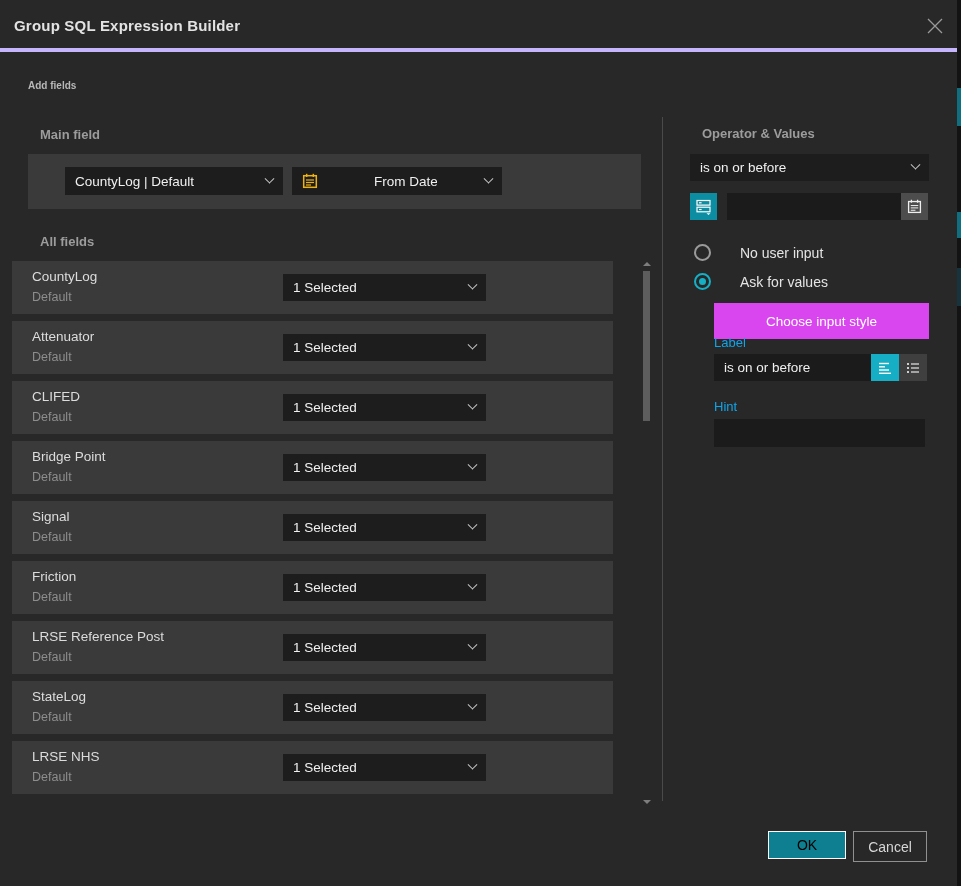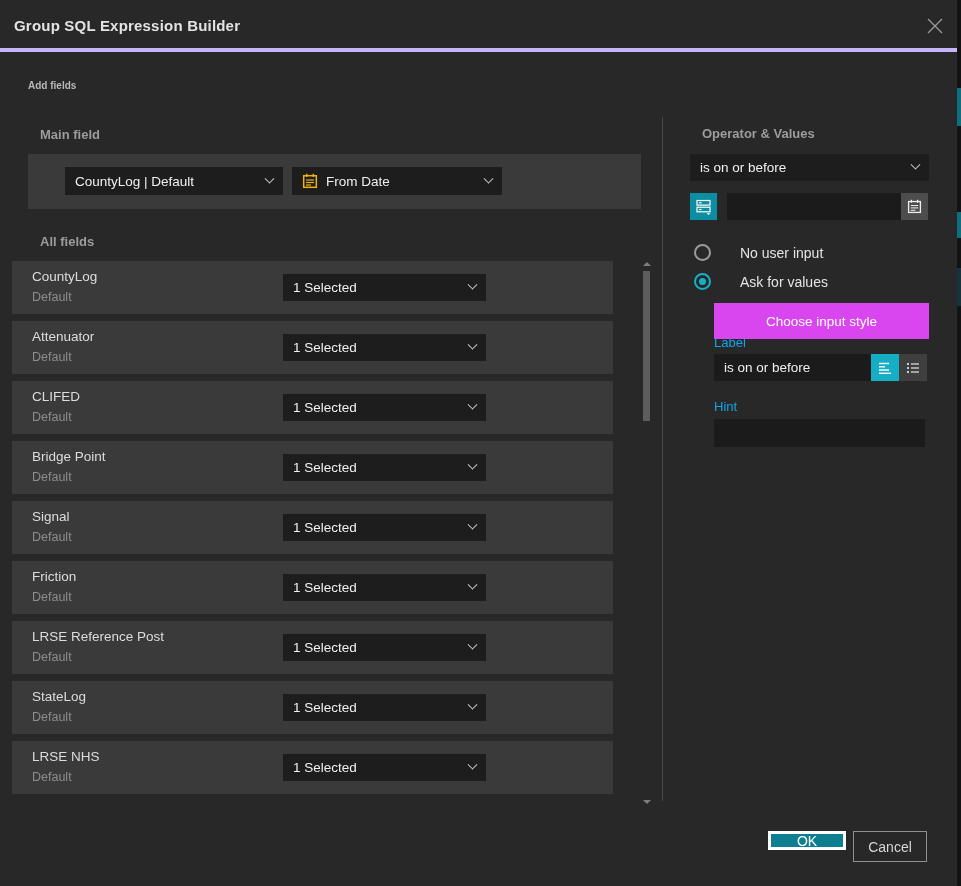--- a/index.html
+++ b/index.html
@@ -15,21 +15,21 @@
   .sec-heading { position:absolute; font-size:10px; font-weight:700; color:#b8b8b8; }
   .sub-heading { position:absolute; font-size:13px; font-weight:700; color:#9c9c9c;padding-left:12px; }
   .dropdown { background:#1d1d1d; display:flex; align-items:center; padding:0 10px; font-size:13.5px; color:#f0f0f0; cursor:pointer; }
   .dropdown .dd-label { flex:1 1 auto; white-space:nowrap; overflow:hidden; }
   .chevron { width:7px; height:7px; border-right:1.6px solid #c9c9c9; border-bottom:1.6px solid #c9c9c9; transform:rotate(45deg) translate(-2px,-2px); flex:0 0 auto; }
   .text-input { background:#1b1b1b; border:none; color:#f0f0f0; font-size:13.5px; padding:0 10px; font-family:"Liberation Sans", sans-serif; }
 
   
   .main-panel { position:absolute; left:28px; top:154px; width:613px; height:55px; background:#3a3a3a; }
   .dd-dataset { position:absolute; left:9px; top:13px; width:218px; height:28px;margin-left:28px; }
-  .dd-field   { position:absolute; left:264px; top:13px; width:210px; height:28px; }
+  .dd-field   { position:absolute; left:264px; top:13px; width:210px; height:28px;gap:48px; }
   .dd-field svg { margin-right:8px; flex:0 0 auto; }
 
   
   .fields-list { position:absolute; left:12px; top:261px; width:601px; }
   .field-row { position:relative; height:53px; background:#3a3a3a; margin-bottom:7px; }
   .field-name { position:absolute; left:20px; top:8px; font-size:13.5px; color:#dcdcdc; }
   .field-sub  { position:absolute; left:20px; top:29px; font-size:12.5px; color:#8d8d8d; }
   .row-dd { position:absolute; left:271px; top:13px; width:203px; height:27px; }
 
   
@@ -52,21 +52,21 @@
   .radio.checked::after { content:""; position:absolute; left:3px; top:3px; width:7px; height:7px; border-radius:50%; background:#16b0c6; }
 
   .choose-btn { position:absolute; left:714px; top:303px; width:215px; height:36px; background:#d946ef; color:#fff; font-size:13.5px; display:flex; align-items:center; justify-content:center; cursor:pointer; }
   .mini-label { position:absolute; font-size:13px; color:#0ea5e9; }
   .label-input { position:absolute; left:714px; top:354px; width:157px; height:27px; }
   .toggle-text { position:absolute; left:871px; top:354px; width:28px; height:27px; background:#16aec4; display:flex; align-items:center; justify-content:center; cursor:pointer; }
   .toggle-list { position:absolute; left:899px; top:354px; width:28px; height:27px; background:#3f3f3f; display:flex; align-items:center; justify-content:center; cursor:pointer; }
   .hint-input { position:absolute; left:714px; top:419px; width:211px; height:28px; }
 
   
-  .ok-btn { position:absolute; left:768px; top:831px; width:78px; height:19px; background:#0d7f91; border:3px solid #ffffff; color:#ffffff; font-size:14px; display:flex; align-items:center; justify-content:center; cursor:pointer; }
+  .ok-btn { position:absolute; left:768px; top:831px; width:78px; height:28px; background:#0d7f91; border:1px solid #ffffff; color:#000000; font-size:14px; display:flex; align-items:center; justify-content:center; cursor:pointer; }
   .cancel-btn { position:absolute; left:853px; top:831px; width:74px; height:31px; background:transparent; border:1px solid #909090; color:#d6d6d6; font-size:14px; display:flex; align-items:center; justify-content:center; cursor:pointer; }
 
   
   .edge-strip { position:absolute; left:957px; top:0; width:4px; height:886px; background:#131313; }
   .edge-mark1 { position:absolute; left:0; top:88px; width:4px; height:38px; background:#0f6e80; }
   .edge-mark2 { position:absolute; left:0; top:212px; width:4px; height:26px; background:#0f6e80; }
   .edge-mark3 { position:absolute; left:0; top:268px; width:4px; height:38px; background:#16333e; }
 </style>
 </head>
 <body>

